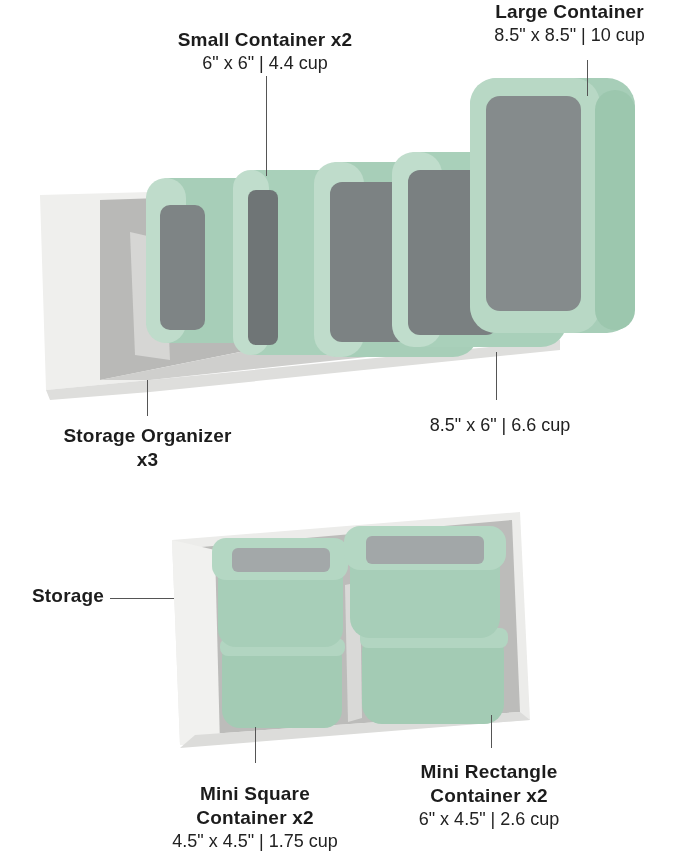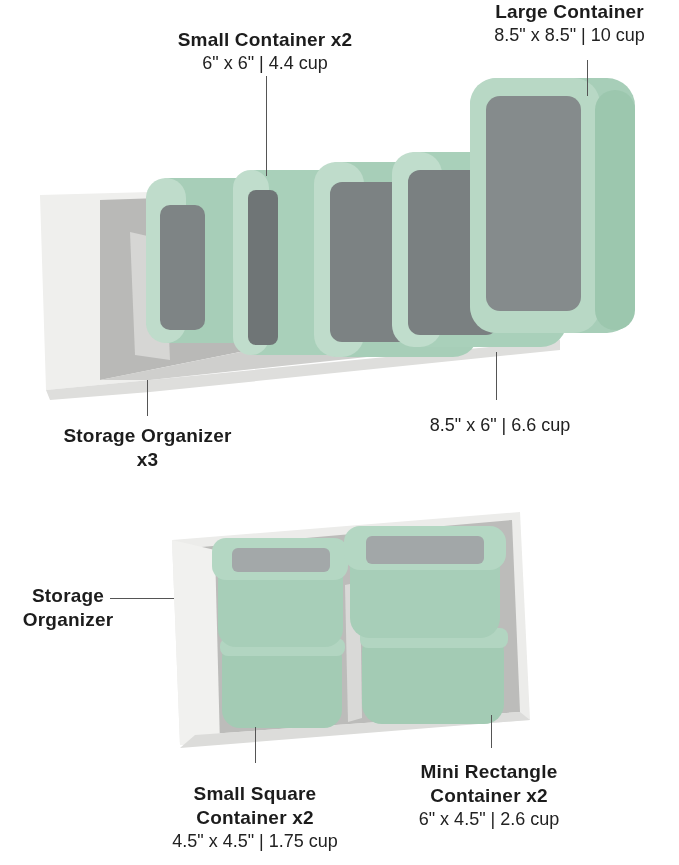--- a/index.html
+++ b/index.html
@@ -108,25 +108,24 @@
   <span class="name">Storage Organizer</span>
   <span class="name">x3</span>
 </div>
 
 <div class="label" style="left:370px; top:414px; width:260px;">
   <span class="spec">8.5" x 6" | 6.6 cup</span>
 </div>
 
 <div class="label" style="left:0px; top:584px; width:106px;margin-left:15px;">
   <span class="name">Storage</span>
-  <span class="name">Organizer</span>
 </div>
 
 <div class="label" style="left:130px; top:782px; width:250px;">
-  <span class="name">Small Square</span>
+  <span class="name">Mini Square</span>
   <span class="name">Container x2</span>
   <span class="spec">4.5" x 4.5" | 1.75 cup</span>
 </div>
 
 <div class="label" style="left:379px; top:760px; width:220px;">
   <span class="name">Mini Rectangle</span>
   <span class="name">Container x2</span>
   <span class="spec">6" x 4.5" |  2.6 cup</span>
 </div>
 

